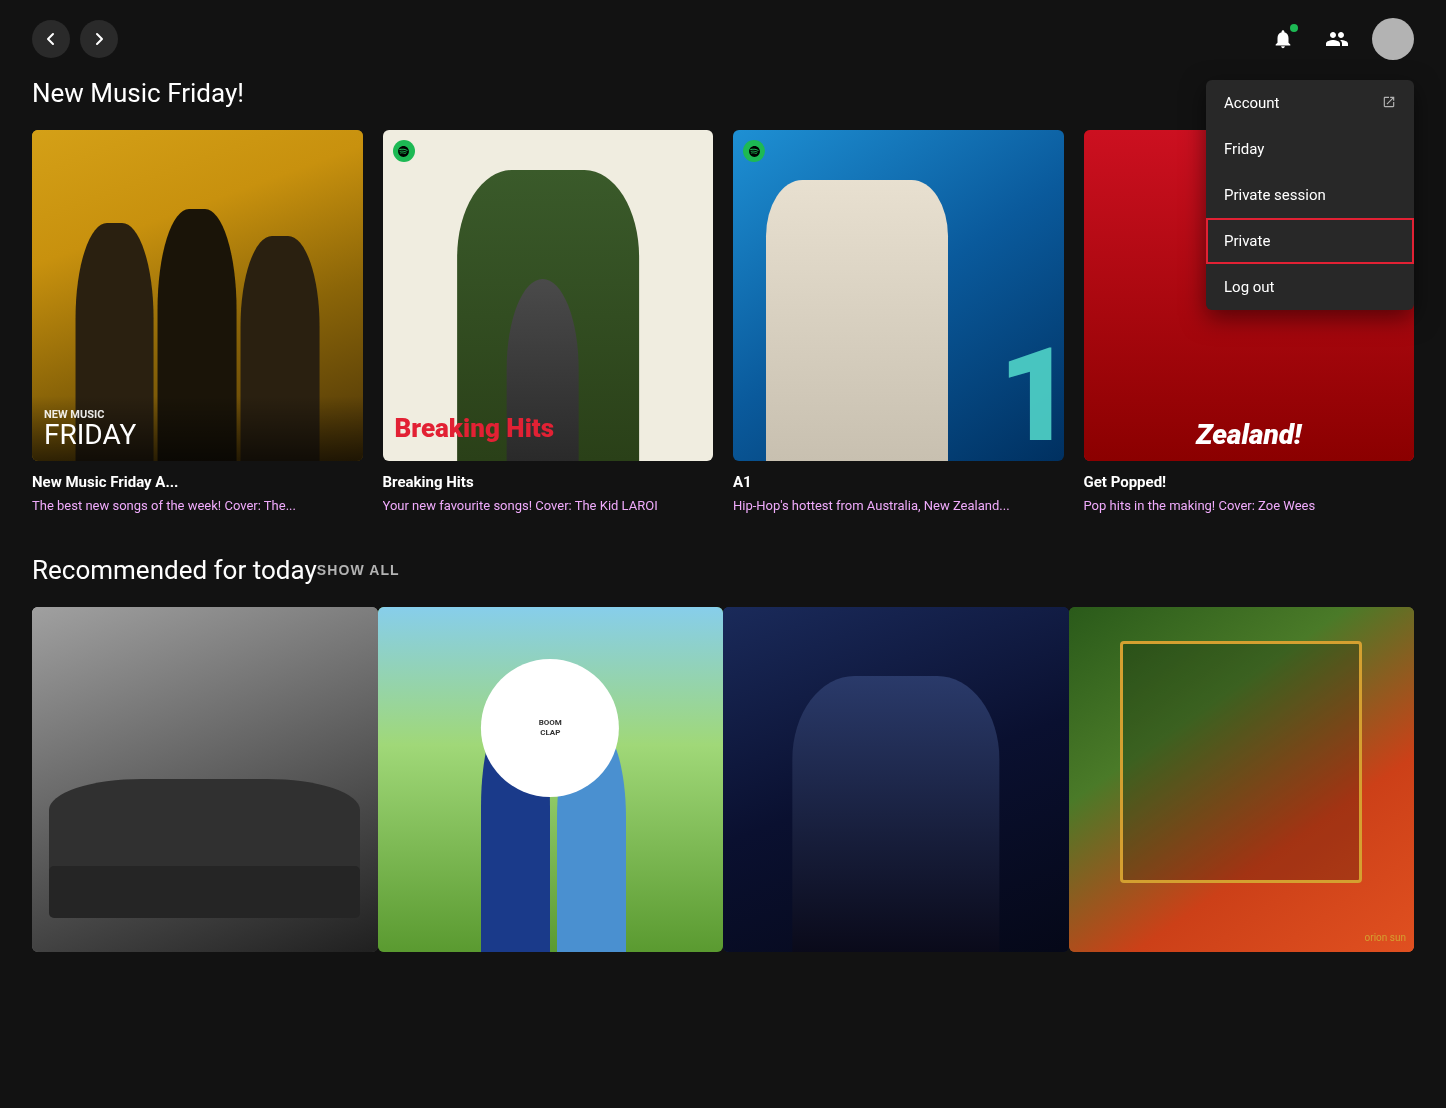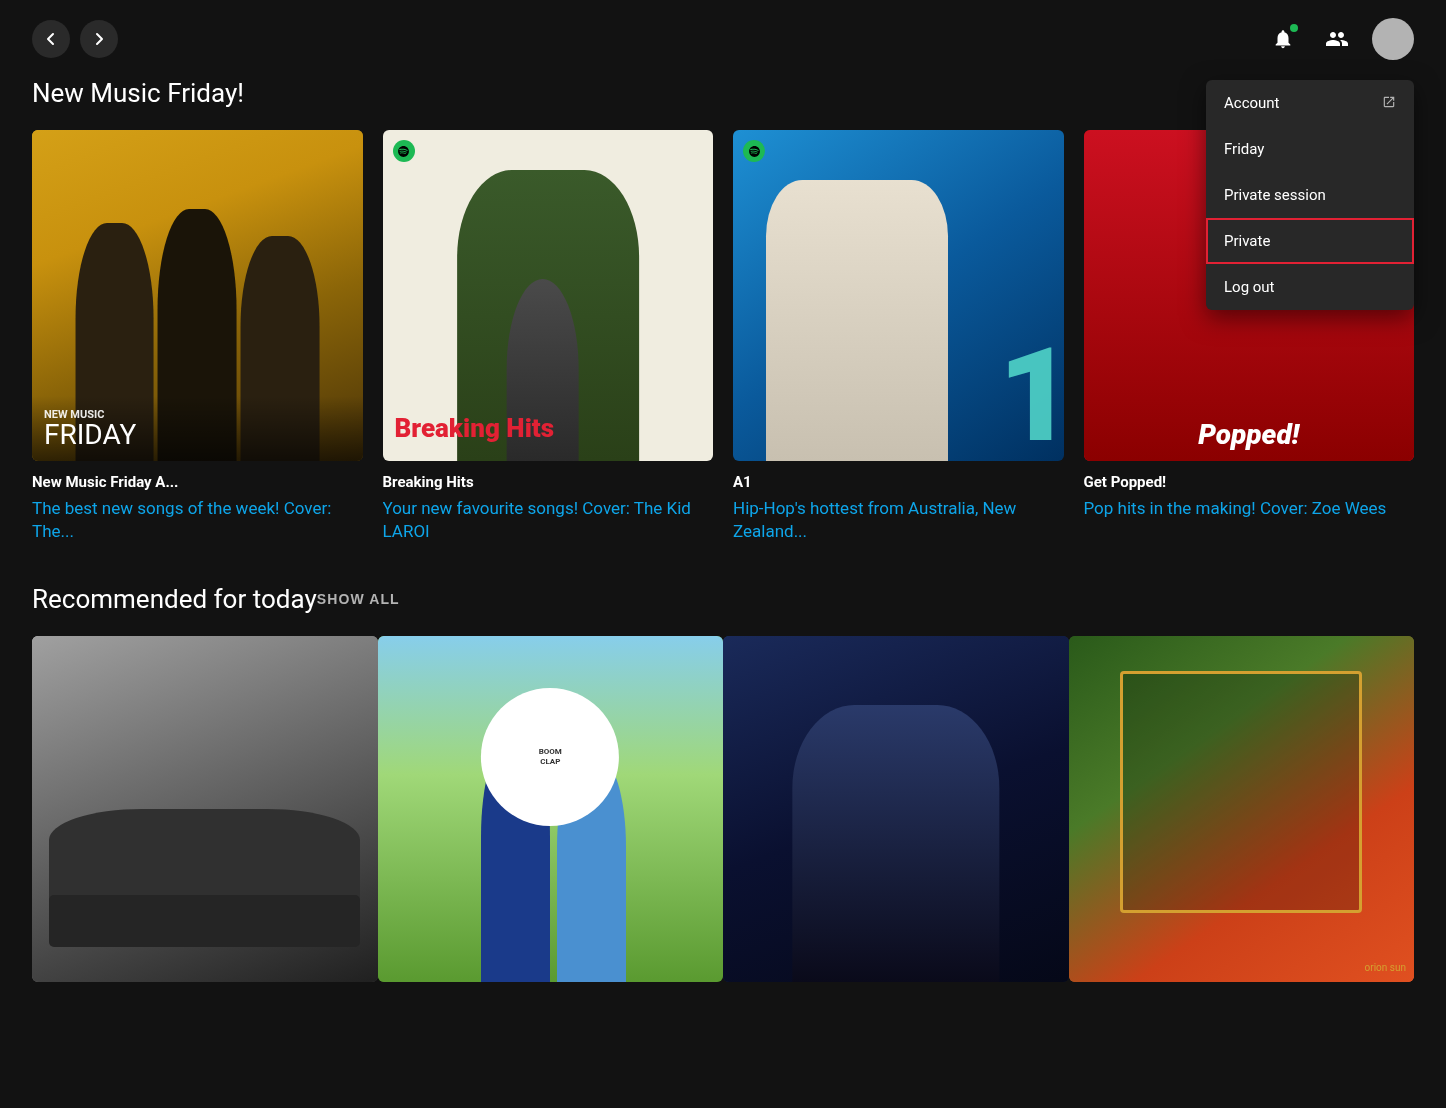--- a/index.html
+++ b/index.html
@@ -145,22 +145,22 @@
     .card-title {
       font-size: 15px;
       font-weight: 700;
       color: #fff;
       margin-bottom: 6px;
       white-space: nowrap;
       overflow: hidden;
       text-overflow: ellipsis;
     }
     .card-subtitle {
-      font-size: 17px;
-      color: #0ea5e9;
+      font-size: 13px;
+      color: #f0abfc;
       line-height: 1.4;
       display: -webkit-box;
       -webkit-line-clamp: 2;
       -webkit-box-orient: vertical;
       overflow: hidden;
     }
 
     
     .card-img-1 {
       background: linear-gradient(145deg, #d4a017 0%, #8b6914 40%, #4a3a0a 100%);
@@ -400,21 +400,21 @@
           <div class="number-overlay" style="right:-10px;left:auto;font-size:130px;color:#50d4c8;z-index:2;">1</div>
         </div>
         <div class="card-title">A1</div>
         <div class="card-subtitle">Hip-Hop's hottest from Australia, New Zealand...</div>
       </div>
 
       <div class="card">
         <div class="card-image" style="background:linear-gradient(145deg,#8b0000,#cc1020,#e01020);position:relative;overflow:hidden;">
           <div style="position:absolute;top:0;left:0;right:0;bottom:0;background:linear-gradient(to bottom,#cc1020,#8b0000);"></div>
           <div style="position:absolute;bottom:10px;width:100%;text-align:center;">
-            <div style="font-size:28px;font-weight:900;color:#fff;font-style:italic;">Popped!</div>
+            <div style="font-size:28px;font-weight:900;color:#fff;font-style:italic;">Zealand!</div>
           </div>
         </div>
         <div class="card-title">Get Popped!</div>
         <div class="card-subtitle">Pop hits in the making! Cover: Zoe Wees</div>
       </div>
 
     </div>
   </div>
 
   <div>

